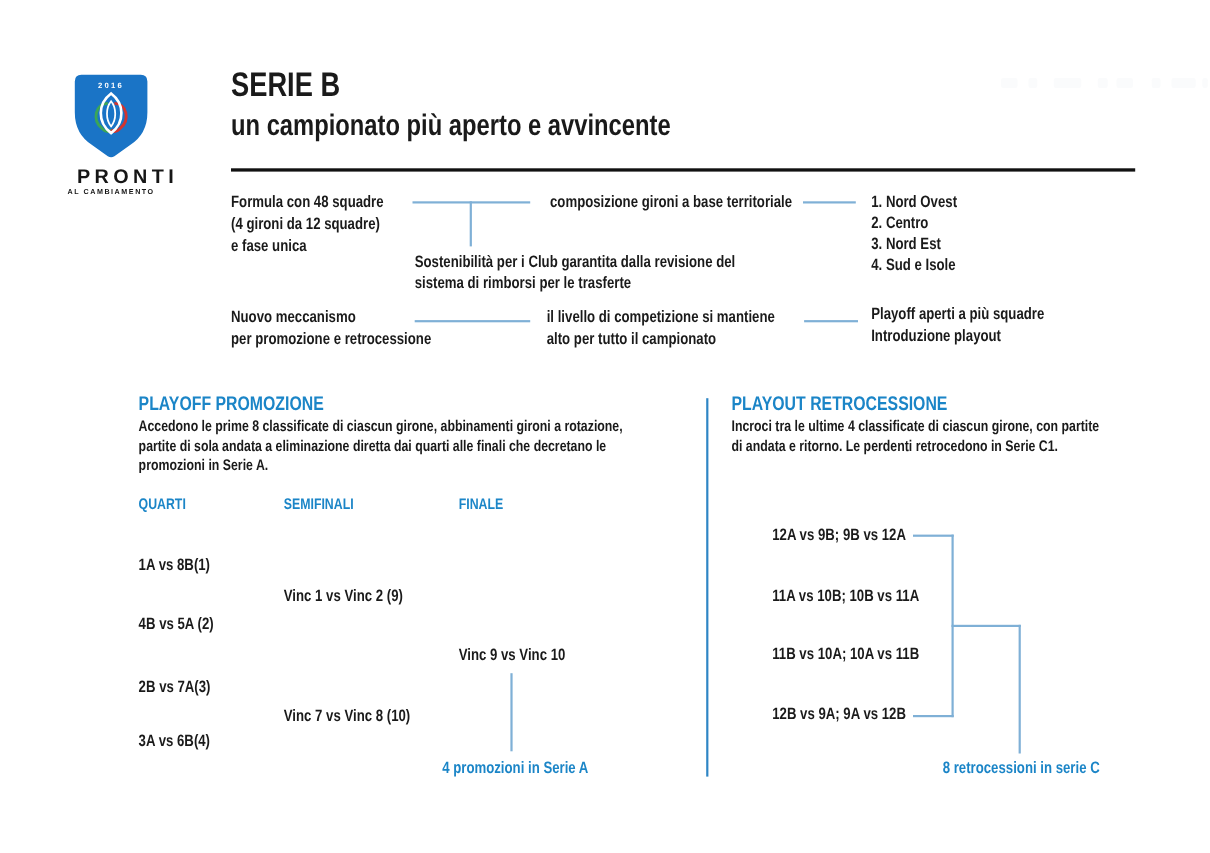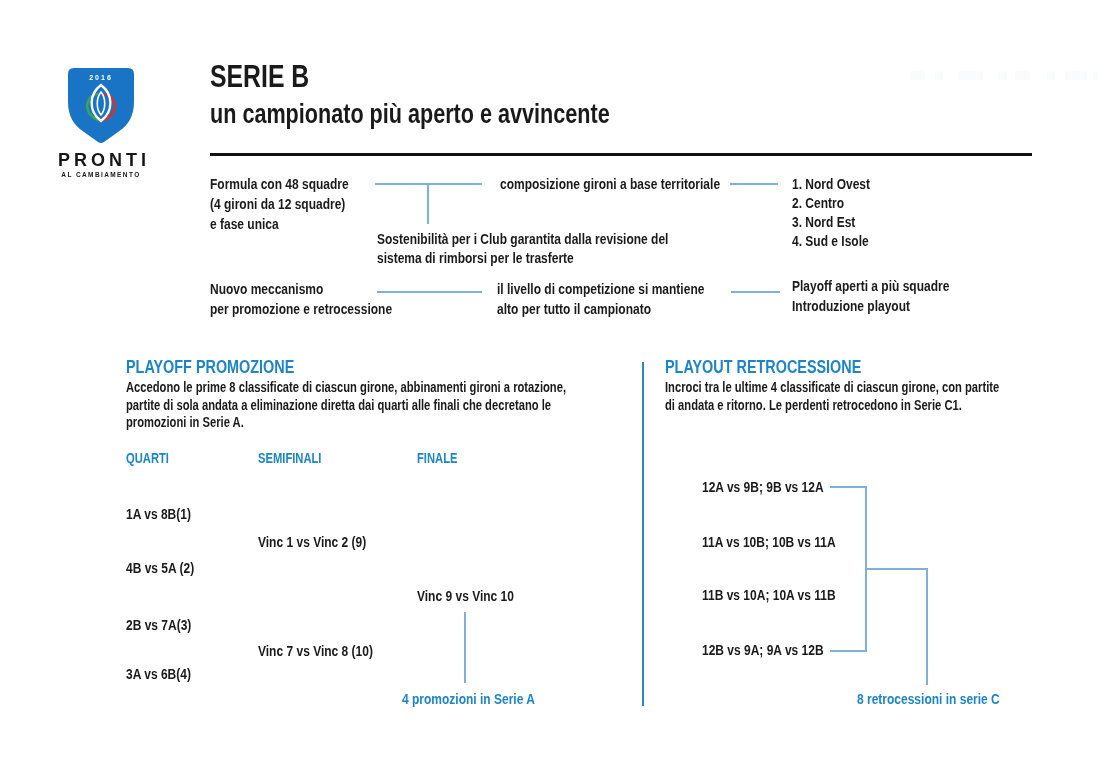--- a/index.html
+++ b/index.html
@@ -46,21 +46,21 @@
   .outcome {
     position:absolute; font-size:15px; font-weight:700; color:var(--accent,#1b85c7);
     white-space:nowrap; transform:scaleX(0.8); transform-origin:0 0;
   }
   .hline { position:absolute; height:2px; background:var(--connector,#7fb0d6); }
   .vline { position:absolute; width:2px;  background:var(--connector,#7fb0d6); }
   .divider { position:absolute; left:642px; top:362px; width:2px; height:344px; background:var(--divider,#2e86c5); }
 
   .logo { position:absolute; left:58px; top:66px; width:86px; }
   .logo-name {
-    position:absolute; left:0; top:84px; width:86px; 
+    position:absolute; left:12px; top:84px; width:86px; 
     font-size:18px; font-weight:800; letter-spacing:4px; color:#161616; white-space:nowrap;
   }
   .logo-tagline {
     position:absolute; left:0; top:105px; width:86px; text-align:center;
     font-size:6.5px; font-weight:700; letter-spacing:1.4px; color:#161616; white-space:nowrap;
   }
   .wm { position:absolute; top:71px; height:9px; background:#fafbfc; border-radius:2px; }
 </style>
 </head>
 <body>

